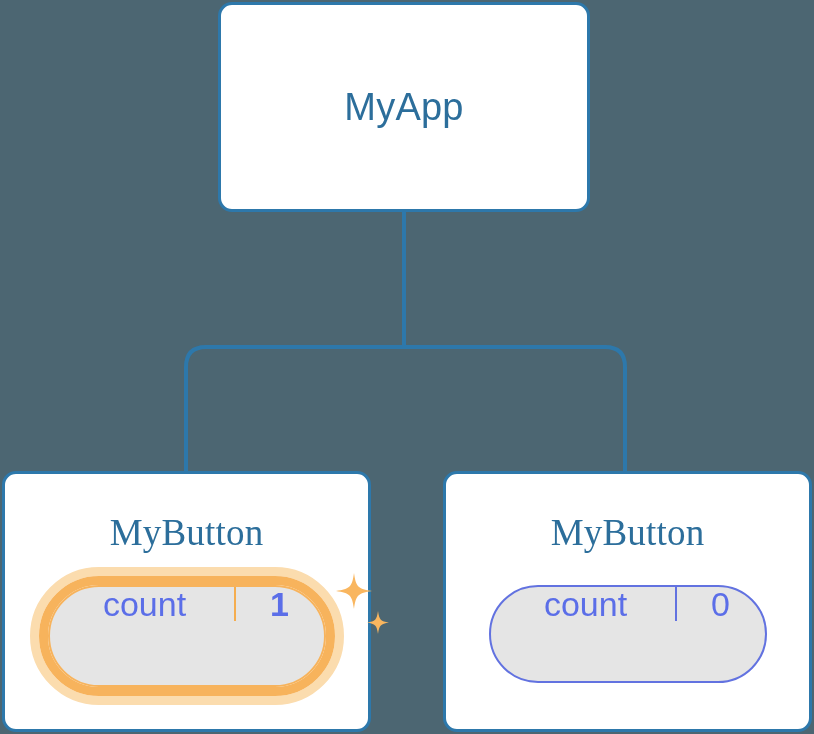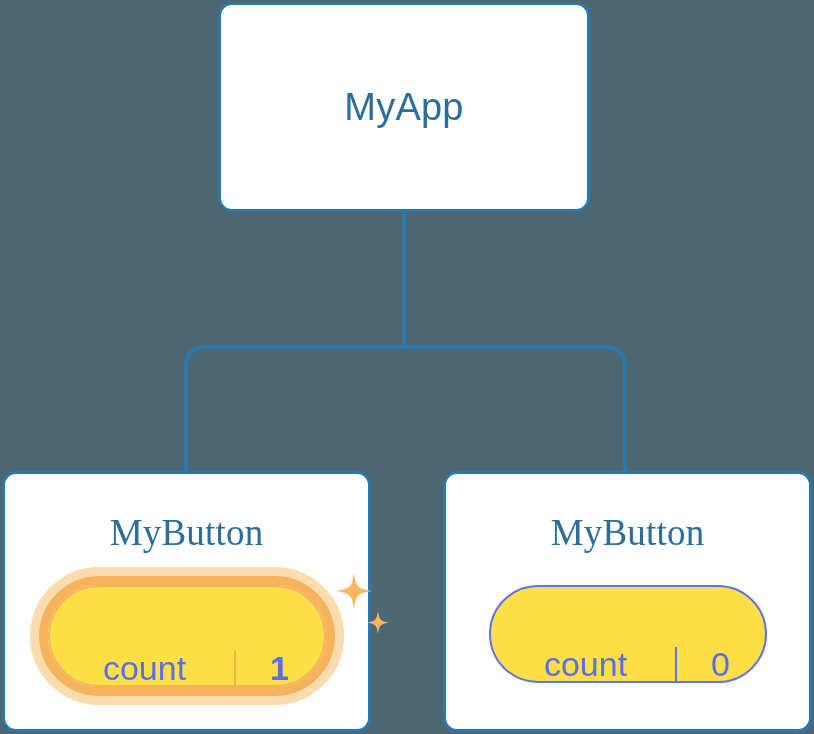--- a/index.html
+++ b/index.html
@@ -92,22 +92,22 @@
     margin-top: 34px;
     display: flex;
     align-items: center;
     justify-content: center;
   }
 
   .state-pill {
     position: relative;
     box-sizing: border-box;
     display: flex;
-    align-items: flex-end;
-    background: #fde047;
+    align-items: flex-start;
+    background: #e5e5e5;
     border: 2px solid #6272e0;
     border-radius: 999px;
     height: 98px;
     overflow: hidden;
   }
 
   .pill-key,
   .pill-val {
     display: flex;
     align-items: center;

